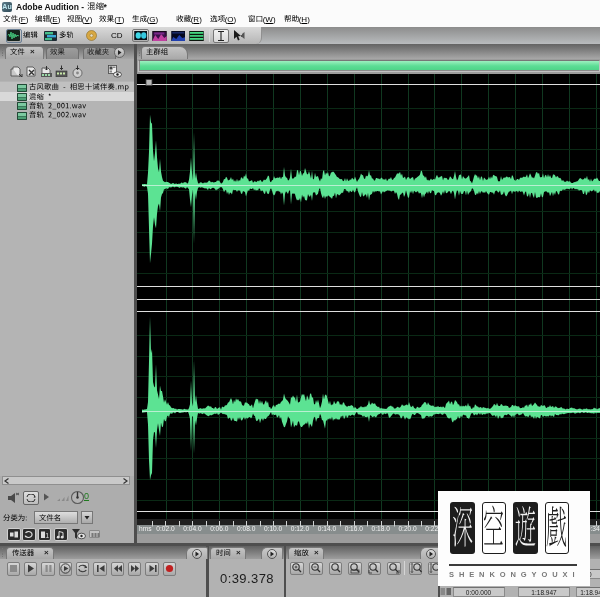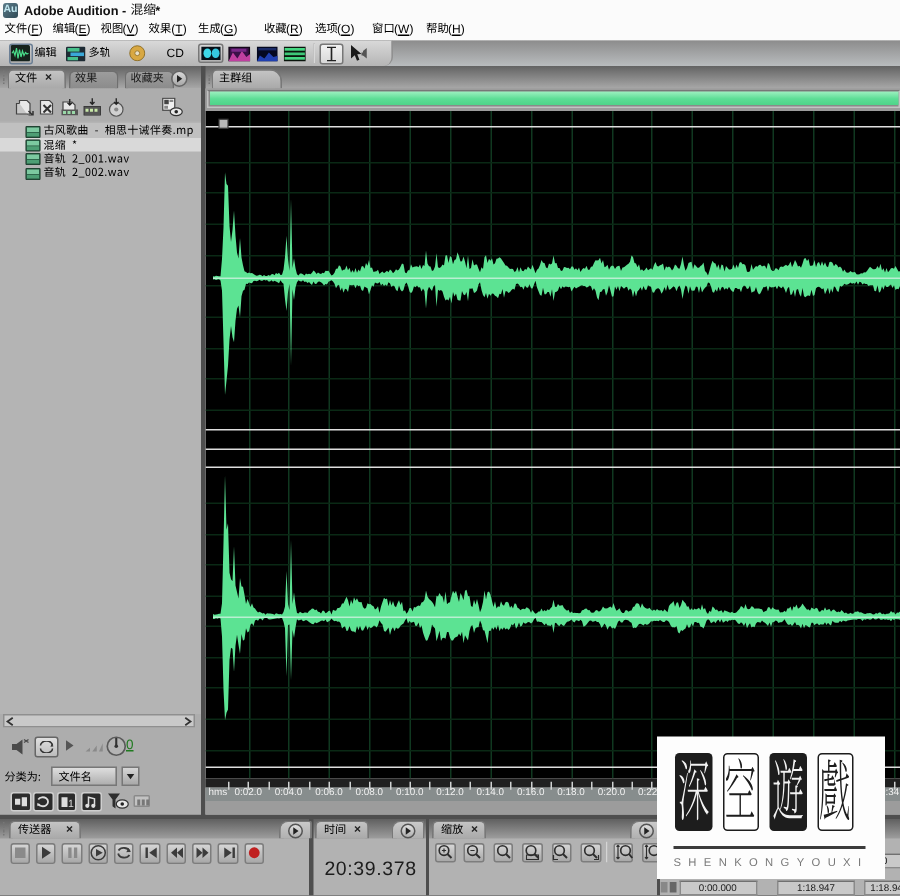--- a/index.html
+++ b/index.html
@@ -698,21 +698,21 @@
       </g>
     </svg>
   </div>
 <div style="position:absolute;left:236.0px;top:547.5px;font-size:8px;color:#222;font-weight:bold">×</div>
 <div style="position:absolute;left:261.0px;top:547px;width:22px;height:12px;background:linear-gradient(#c9c9c9,#b0b0b0);border:1px solid #787878;border-bottom:none;border-radius:6px 2px 0 0"></div>
 <div style="position:absolute;left:267.0px;top:548.5px;width:10.0px;height:10.0px;background:linear-gradient(#e0e0e0,#b0b0b0);border:1px solid #555;border-radius:50%">
     <svg width="8" height="8" viewBox="0 0 8 8" style="position:absolute;left:0;top:0">
       <path d="M2.5 1.5 L6 4 L2.5 6.5 Z" fill="#222"></path>
     </svg>
   </div>
-<div style="position:absolute;left:211px;top:571px;width:72px;text-align:center;font-size:13px;color:#1c1c1c;letter-spacing:0.4px">20:39.378</div>
+<div style="position:absolute;left:211px;top:571px;width:72px;text-align:center;font-size:13px;color:#1c1c1c;letter-spacing:0.4px">0:39.378</div>
 <div class="tabA" style="left:288.0px;top:547px;width:36.0px;height:12px"></div>
 <div style="position:absolute;left:294.0px;top:548.8px;">
     <svg class="ct" style="width:14.8px;height:9px" viewBox="0 0 14.8 9">
       <g fill="#000">
         <use href="#g1" transform="translate(0.0,6.4) scale(0.0074,-0.0074)"></use>
         <use href="#g59" transform="translate(7.4,6.4) scale(0.0074,-0.0074)"></use>
       </g>
     </svg>
   </div>
 <div style="position:absolute;left:314.0px;top:547.5px;font-size:8px;color:#222;font-weight:bold">×</div>
@@ -805,12 +805,12 @@
   </div>
 <div style="position:absolute;left:544.5px;top:502.0px;width:24.5px;height:52.0px;background:#fff;border:1px solid #1d1d1d;border-radius:3px"></div>
 <div style="position:absolute;left:546.1px;top:504.5px;transform:scale(1.0,2.12);transform-origin:0 0">
     <svg class="ct" style="width:21.0px;height:23px" viewBox="0 0 21.0 23">
       <g fill="#1d1d1d">
         <use href="#g63" transform="translate(0.0,18.1) scale(0.0210,-0.0210)"></use>
       </g>
     </svg>
   </div>
 <div style="position:absolute;left:448.5px;top:563.5px;width:128.0px;height:2.0px;background:#3c3c3c"></div>
-<div style="position:absolute;left:449px;top:570px;font-size:7.5px;color:#787878;letter-spacing:4.9px;font-weight:normal">SHENKONGYOUXI</div>
+<div style="position:absolute;left:449px;top:570px;font-size:7.5px;color:#787878;letter-spacing:4.9px;font-weight:bold">SHENKONGYOUXI</div>
 </body></html>

